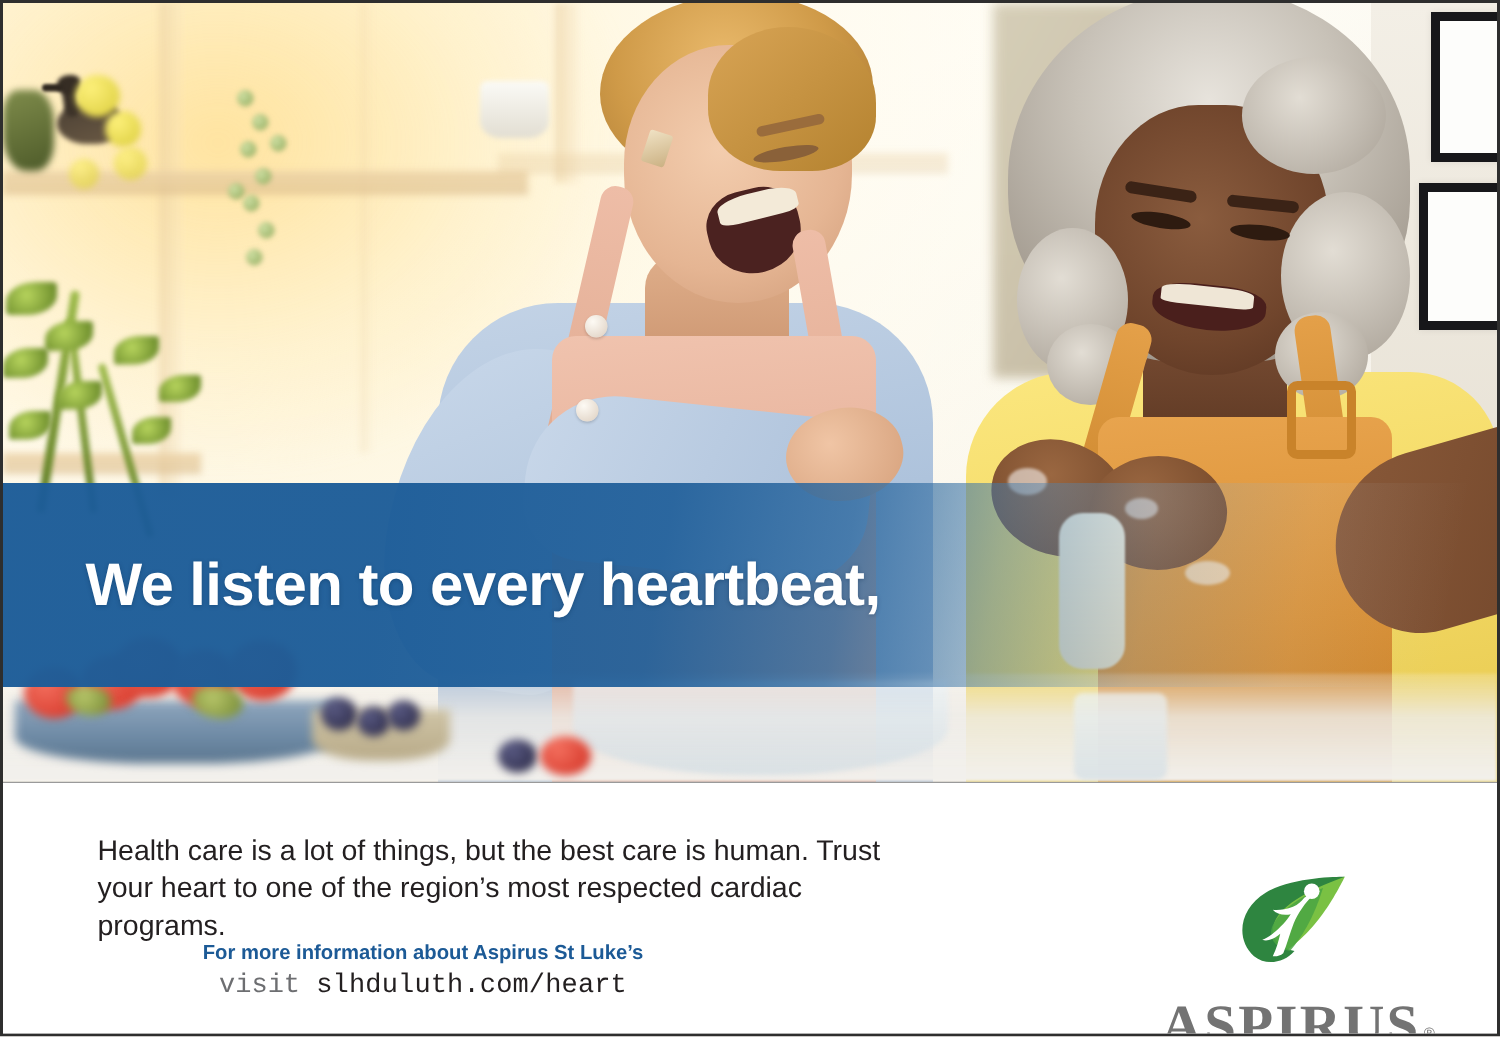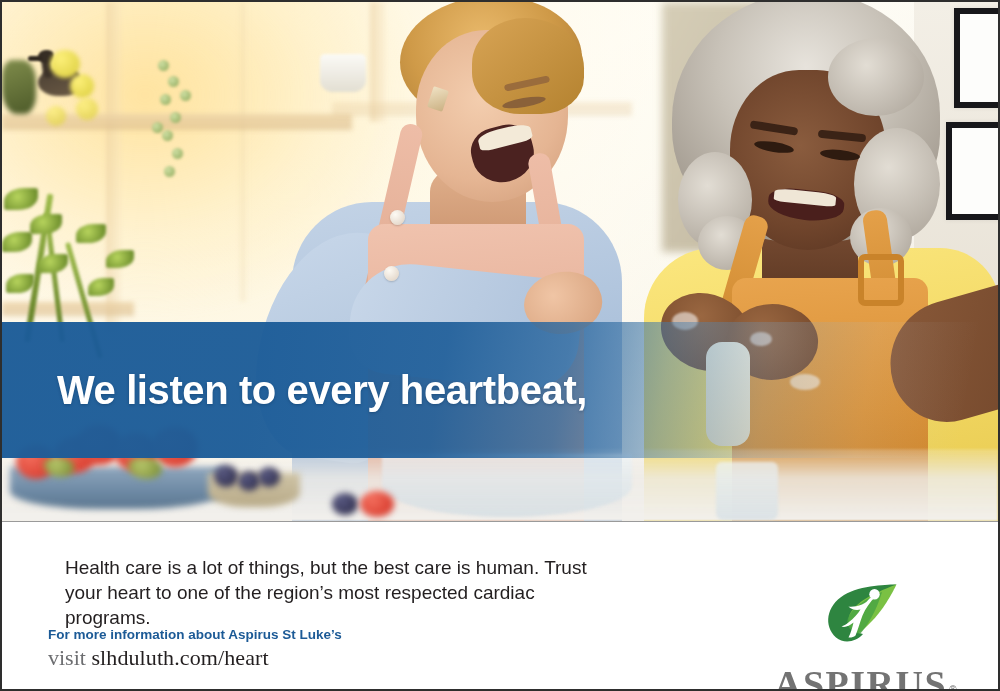--- a/index.html
+++ b/index.html
@@ -493,35 +493,36 @@
     left: 63px;
     top: 33px;
     width: 560px;
     color: #231f20;
     font-family: "Liberation Sans", sans-serif;
     font-size: 19px;
     line-height: 25px;
   }
   .cta-block {
     position: absolute;
-    left: 46px;
+    left: 70px;
     top: 104px;
     width: 420px;
+    text-align: center;
   }
   .cta-line {
     color: #1c5a96;
     font-family: "Liberation Sans", sans-serif;
     font-weight: bold;
     font-size: 13.5px;
     line-height: 17px;
   }
   .url-line {
     margin-top: 3px;
-    font-family: Liberation Serif, serif;
-    font-size: 22px;
+    font-family: Liberation Mono, monospace;
+    font-size: 18px;
     line-height: 23px;
     color: #231f20;
   }
   .url-visit { color: #6d6e71; font-weight: normal; }
   .url-link  { color: #231f20; font-weight: normal; letter-spacing: 0.1px; }
 
   
   .logo {
     position: absolute;
     right: 45px;

